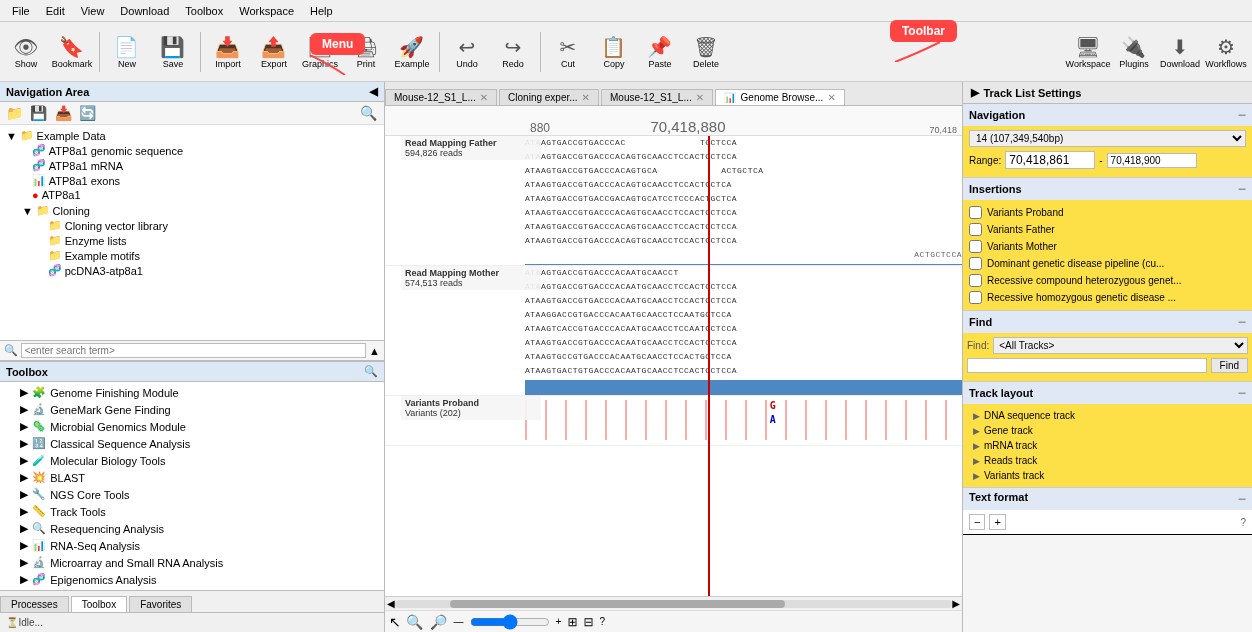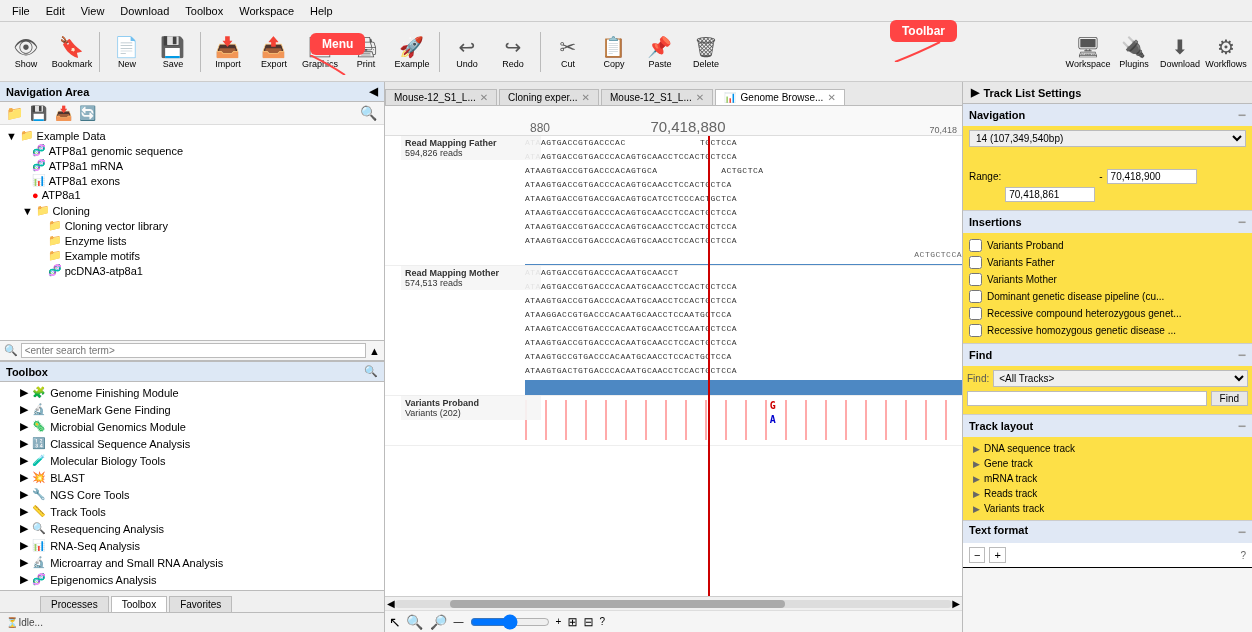--- a/index.html
+++ b/index.html
@@ -36,21 +36,21 @@
     #search-bar { display: flex; align-items: center; padding: 2px 4px; border-bottom: 1px solid #bbb; border-top: 1px solid #bbb; background: #f5f5f5; gap: 3px; }
     #search-bar input { flex: 1; font-size: 10px; border: 1px solid #bbb; padding: 1px 3px; background: white; }
     
     
     #toolbox-area { flex: 1; display: flex; flex-direction: column; overflow: hidden; }
     #toolbox-header { background: #dde8f5; padding: 3px 6px; font-weight: bold; font-size: 11px; border-bottom: 1px solid #bbb; display: flex; justify-content: space-between; align-items: center; }
     #toolbox-list { flex: 1; overflow-y: auto; background: white; padding: 2px; }
     .toolbox-item { padding: 2px 2px 2px 18px; cursor: pointer; display: flex; align-items: center; gap: 4px; font-size: 11px; }
     
     
-    #bottom-tabs { display: flex; border-top: 1px solid #bbb; background: #f0f0f0; height: 22px; align-items: flex-end; padding-left: 40px; }
+    #bottom-tabs { display: flex; border-top: 1px solid #bbb; background: #f0f0f0; height: 22px; align-items: flex-end; }
     .bottom-tab { padding: 2px 10px; border: 1px solid #bbb; border-bottom: none; cursor: pointer; font-size: 10px; background: #e0e0e0; margin-right: 2px; }
     .bottom-tab.active { background: white; border-bottom: 1px solid white; margin-bottom: -1px; }
     
     
     #status-bar { height: 20px; background: #f0f0f0; border-top: 1px solid #bbb; display: flex; align-items: center; padding: 0 6px; font-size: 10px; color: #444; }
     
     
     #view-area { flex: 1; display: flex; flex-direction: column; background: #fff; overflow: hidden; }
     #view-tabs { display: flex; background: #e8e8e8; border-bottom: 1px solid #bbb; height: 24px; align-items: flex-end; }
     .view-tab { padding: 2px 8px; border: 1px solid #bbb; border-bottom: none; cursor: pointer; font-size: 10px; background: #e0e0e0; display: flex; align-items: center; gap: 4px; margin-right: 2px; max-width: 160px; overflow: hidden; white-space: nowrap; }
@@ -499,21 +499,21 @@
         <span class="section-minus">−</span>
       </div>
       <div class="panel-section-body">
         <div class="nav-control">
           <select style="width:100%; font-size:10px; border:1px solid #bbb;">
             <option>14 (107,349,540bp)</option>
           </select>
         </div>
         <div class="nav-range">
           <span>Range:</span>
-          <input type="text" style="width: 90px; font-size: 10px; border: 1px solid rgb(187, 187, 187); padding: 1px 3px; margin-top: 36px;" value="70,418,861">
+          <input type="text" style="width: 90px; font-size: 12px; border: 1px solid rgb(187, 187, 187); padding: 1px 3px;" value="70,418,861">
           <span>-</span>
           <input type="text" style="width: 90px; font-size: 10px; border: 1px solid rgb(187, 187, 187); padding: 1px 3px;" value="70,418,900">
         </div>
       </div>
     </div>
 
     <div class="panel-section">
       <div class="panel-section-header">
         <span>Insertions</span>
         <span class="section-minus">−</span>

